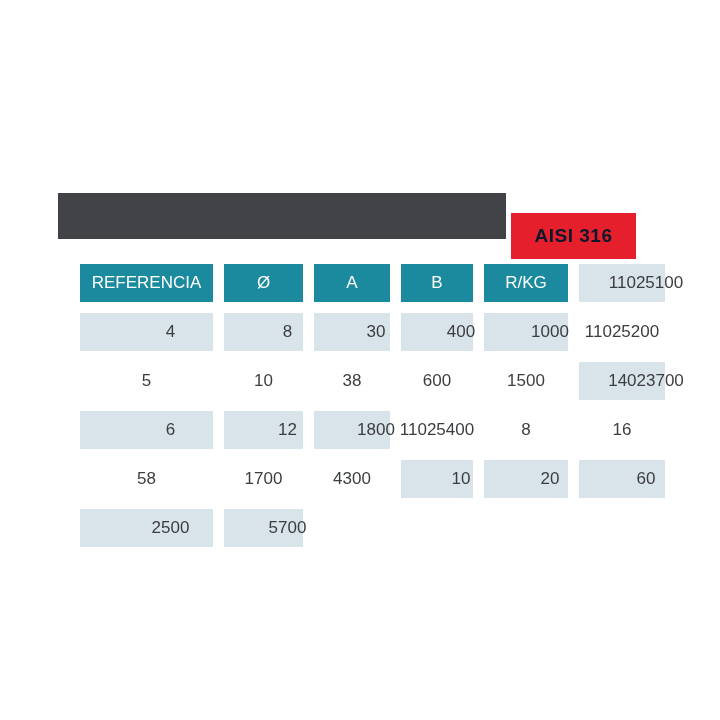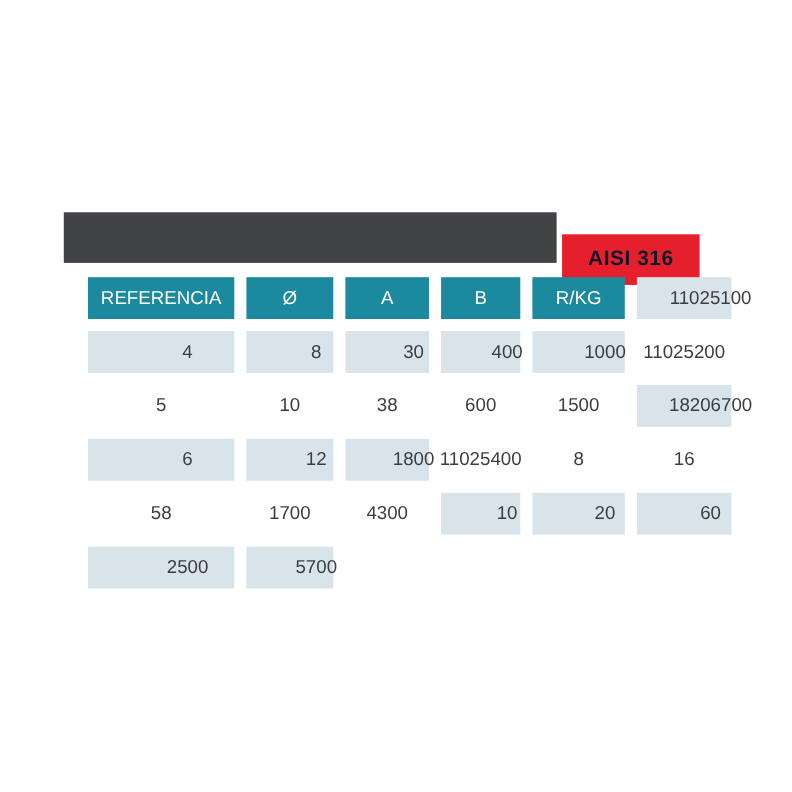--- a/index.html
+++ b/index.html
@@ -37,21 +37,21 @@
     font-weight: bold;
     font-size: 19px;
     display: flex;
     align-items: center;
     justify-content: center;
     letter-spacing: 0.5px;
     margin-top: 20px;
   }
   .spec-table {
     position: absolute;
-    left: 80px; top: 252px;
+    left: 80px; top: 264px;
     display: grid;
     grid-template-columns: 133px 79px 76px 72px 84px 86px;
     column-gap: 5px;
     row-gap: 4px;
     gap: 11px;
   }
   .cell {
     height: 38px;
     display: flex;
     align-items: center;
@@ -83,21 +83,21 @@
       <div class="cell alt">8</div>
       <div class="cell alt">30</div>
       <div class="cell alt">400</div>
       <div class="cell alt">1000</div>
       <div class="cell plain">11025200</div>
       <div class="cell plain">5</div>
       <div class="cell plain">10</div>
       <div class="cell plain">38</div>
       <div class="cell plain">600</div>
       <div class="cell plain">1500</div>
-      <div class="cell alt">18206700</div>
+      <div class="cell alt">14023700</div>
       <div class="cell alt">6</div>
       <div class="cell alt">12</div>
       <div class="cell alt">1800</div>
       <div class="cell plain">11025400</div>
       <div class="cell plain">8</div>
       <div class="cell plain">16</div>
       <div class="cell plain">58</div>
       <div class="cell plain">1700</div>
       <div class="cell plain">4300</div>
       <div class="cell alt">10</div>

